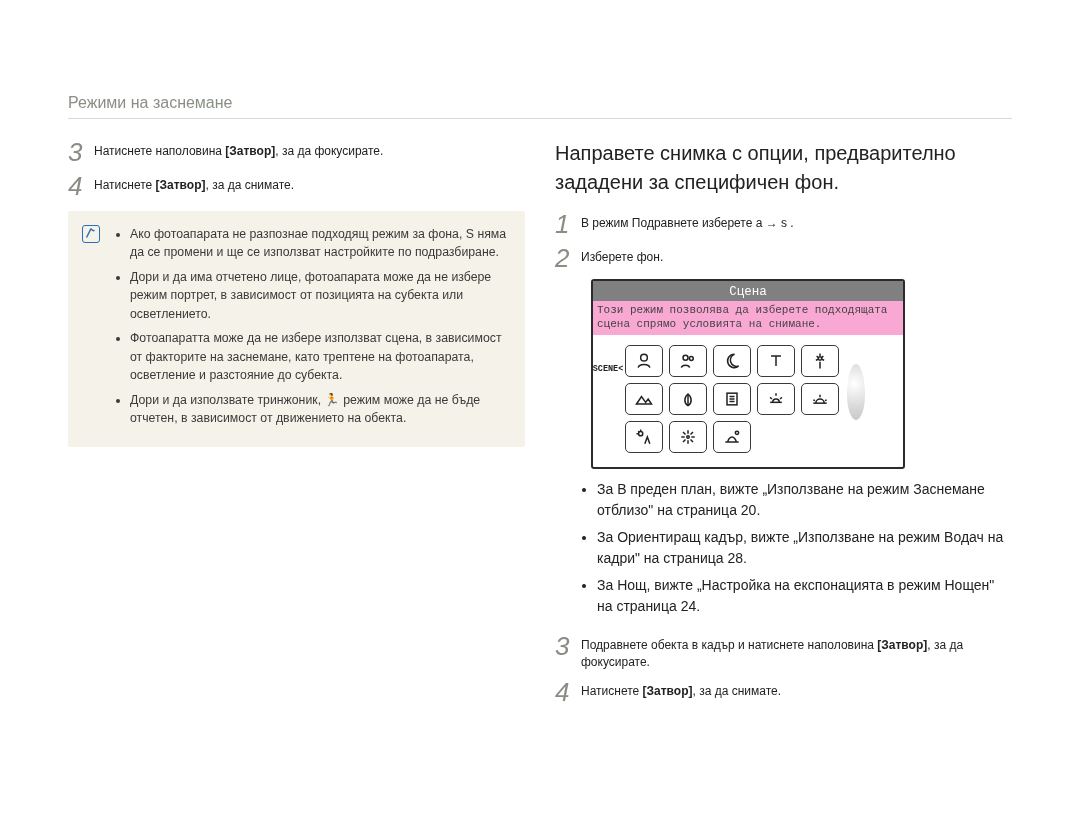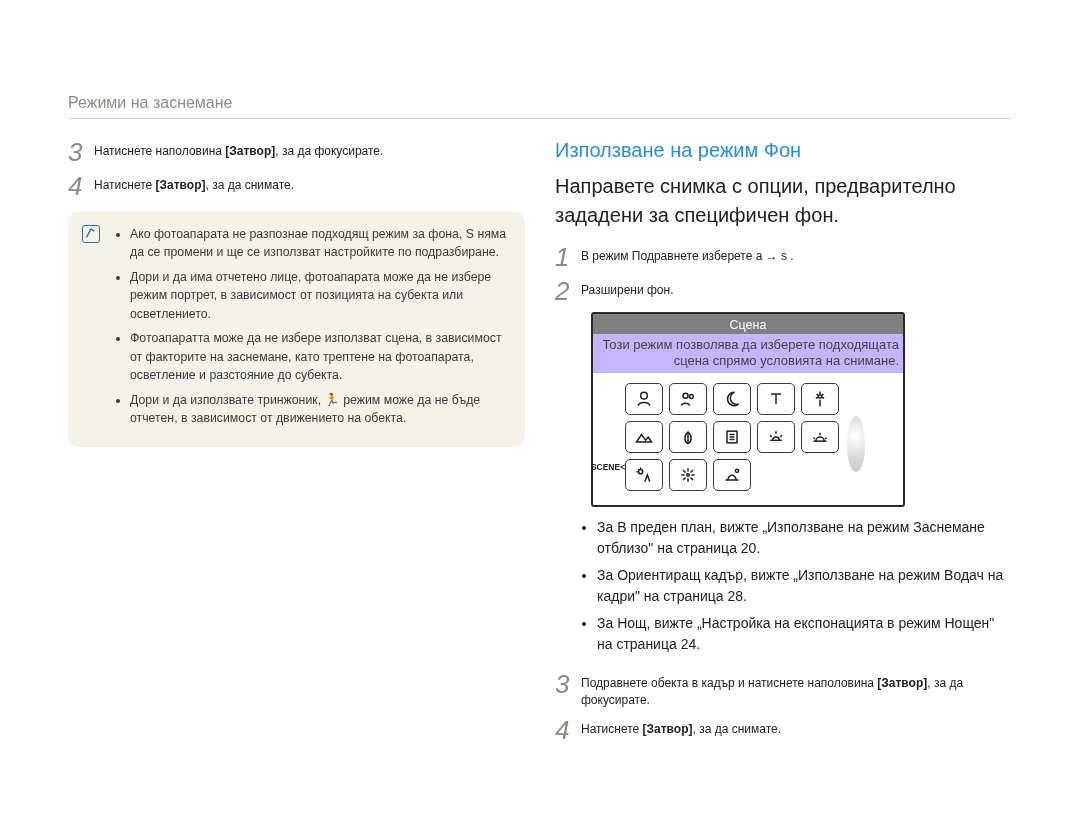--- a/index.html
+++ b/index.html
@@ -51,21 +51,21 @@
     padding-top: 0;
   }
   .step-body {
     font-size: 12px;
     line-height: 1.45;
     padding-top: 4px;
   }
   .step-body .bold { font-weight: bold; }
   .notebox {
     background: #f5f2e9;
-    border-radius: 12px;
+    border-radius: 2px;
     padding: 14px 14px 14px 46px;
     position: relative;
     font-size: 12.3px;
     line-height: 1.5;
     color: #3a3a3a;
     margin-top: 12px;
   }
   .note-icon {
     position: absolute;
     left: 14px;
@@ -101,47 +101,48 @@
   }
   .sub-bullets li { margin-bottom: 6px; list-style: disc; }
 
   
   .screenshot {
     margin-left: 36px;
     width: 310px;
     border: 2px solid #2b2b2b;
     border-radius: 3px;
     background: #fff;
+    font-family: Liberation Mono, monospace;
   }
   .ss-titlebar {
     background: #808080;
     color: #fff;
     font-size: 12.5px;
     text-align: center;
     padding: 4px 0 2px;
   }
   .ss-sub {
-    background: #c4b5fd;
-    font-size: 13px;
+    background: #f9a8d4;
+    font-size: 11px;
     color: #444;
-    text-align: right;
+    text-align: left;
     padding: 3px 4px;
     line-height: 1.25;
   }
   .ss-body {
     display: flex;
     align-items: center;
     padding: 10px 8px 14px 6px;
     gap: 8px;
   }
   .ss-left, .ss-right {
     width: 18px;
     height: 70px;
     display: flex;
-    align-items: flex-end;
+    align-items: flex-start;
     justify-content: center;
   }
   .scene-lt {
     font-size: 8.5px;
     font-weight: bold;
     color: #222;
     white-space: nowrap;
   }
   .scene-rt {
     width: 30px;
@@ -213,30 +214,29 @@
         <ul>
           <li>Ако фотоапарата не разпознае подходящ режим за фона, S    няма да се промени и ще се използват настройките по подразбиране.</li>
           <li>Дори и да има отчетено лице, фотоапарата може да не избере режим портрет, в зависимост от позицията на субекта или осветлението.</li>
           <li>Фотоапаратта може да не избере използват сцена, в зависимост от факторите на заснемане, като трептене на фотоапарата, осветление и разстояние до субекта.</li>
           <li>Дори и да използвате тринжоник, 🏃 режим може да не бъде отчетен, в зависимост от движението на обекта.</li>
         </ul>
       </div>
     </div>
 
     <div class="col">
-      <div class="section-title">Използване на режим Фон</div>
       <div class="intro">Направете снимка с опции, предварително зададени за специфичен фон.</div>
 
       <div class="step">
         <div class="step-num">1</div>
         <div class="step-body">В режим Подравнете изберете a     → s      .</div>
       </div>
       <div class="step">
         <div class="step-num">2</div>
-        <div class="step-body">Разширени фон.</div>
+        <div class="step-body">Изберете фон.</div>
       </div>
 
       <div class="screenshot">
         <div class="ss-titlebar">Сцена</div>
         <div class="ss-sub">Този режим позволява да изберете подходящата сцена спрямо условията на снимане.</div>
         <div class="ss-body">
           <div class="ss-left">
             <span class="scene-lt">SCENE&lt;</span>
           </div>
           <div class="icon-grid">

